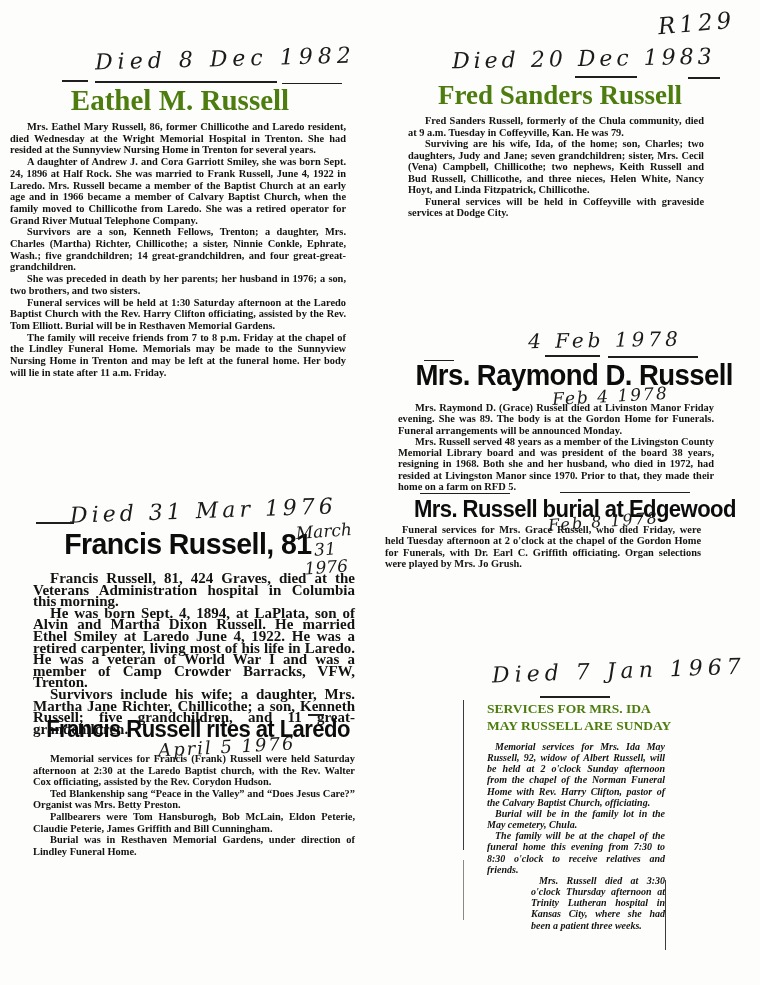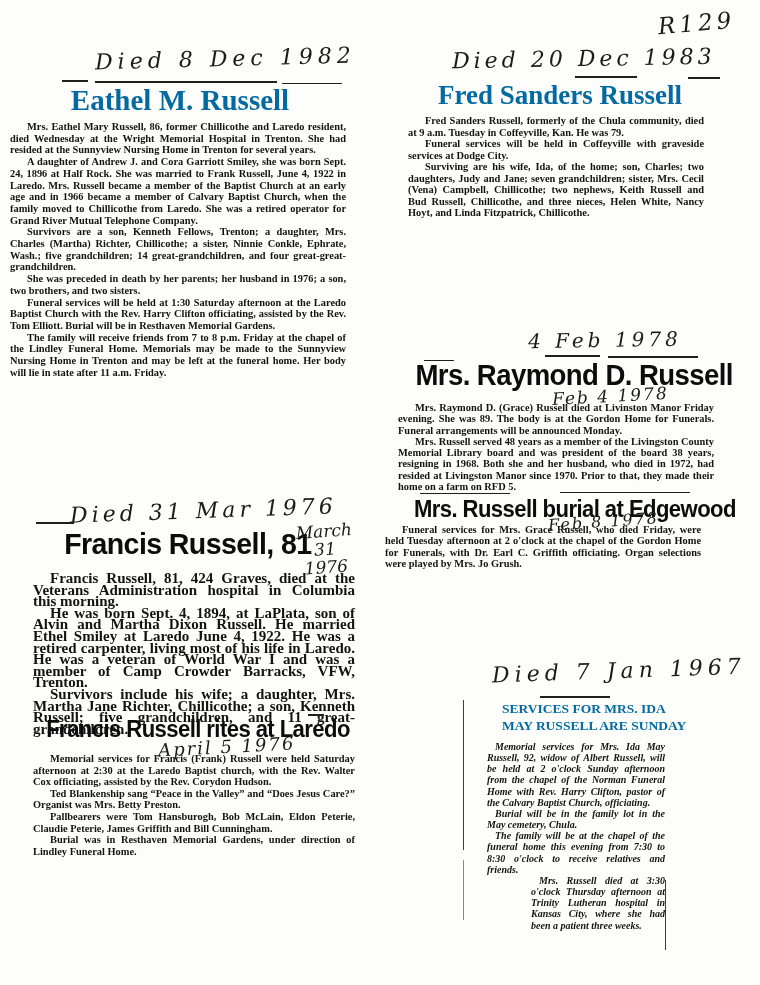--- a/index.html
+++ b/index.html
@@ -21,21 +21,21 @@
   .news {
     font-family: "Liberation Serif", serif;
     font-weight: bold;
     color: #131313;
     text-align: justify;
   }
   .news p { margin: 0; text-indent: 17px; }
   .hl-serif {
     font-family: "Liberation Serif", serif;
     font-weight: bold;
-    color: #0369a1;
+    color: #4d7c0f;
     white-space: nowrap;
   }
   .hl-sans {
     font-family: "Liberation Sans", sans-serif;
     font-weight: bold;
     color: #0c0c0c;
     letter-spacing: -0.6px;
     white-space: nowrap;
   }
   .center { text-align: center; }
@@ -69,22 +69,22 @@
 
 <div class="abs hw" style="left:452px; top:46px; font-size:22px; letter-spacing:4px; transform:rotate(-1deg);">Died 20 Dec 1983</div>
 
 <div class="tear" style="left:575px; top:76px; width:62px;"></div>
 <div class="tear" style="left:688px; top:77px; width:32px;"></div>
 
 <div class="abs hl-serif center" style="left:415px; top:80px; width:290px; font-size:27px;">Fred Sanders Russell</div>
 
 <div class="abs news" style="left:408px; top:115px; width:296px; font-size:10.4px; line-height:11.5px;">
   <p>Fred Sanders Russell, formerly of the Chula community, died at 9 a.m. Tuesday in Coffeyville, Kan. He was 79.</p>
+  <p>Surviving are his wife, Ida, of the home; son, Charles; two daughters, Judy and Jane; seven grandchildren; sister, Mrs. Cecil (Vena) Campbell, Chillicothe; two nephews, Keith Russell and Bud Russell, Chillicothe, and three nieces, Helen White, Nancy Hoyt, and Linda Fitzpatrick, Chillicothe.</p>
   <p>Funeral services will be held in Coffeyville with graveside services at Dodge City.</p>
-  <p>Surviving are his wife, Ida, of the home; son, Charles; two daughters, Judy and Jane; seven grandchildren; sister, Mrs. Cecil (Vena) Campbell, Chillicothe; two nephews, Keith Russell and Bud Russell, Chillicothe, and three nieces, Helen White, Nancy Hoyt, and Linda Fitzpatrick, Chillicothe.</p>
 </div>
 
 <div class="abs hw" style="left:70px; top:498px; font-size:22px; letter-spacing:4px; transform:rotate(-2deg);">Died 31 Mar 1976</div>
 
 <div class="tear" style="left:36px; top:522px; width:38px;"></div>
 
 <div class="abs hl-sans center" style="left:58px; top:527px; width:245px; font-size:30px; transform:scaleX(0.95);">Francis Russell, 81</div>
 
 <div class="abs hw hw-block" style="left:297px; top:522px; width:56px; font-size:17px; transform:rotate(-4deg);">
   <div>March</div>
@@ -138,21 +138,21 @@
 </div>
 
 <div class="abs hw" style="left:492px; top:658px; font-size:22px; letter-spacing:5px; transform:rotate(-2deg);">Died 7 Jan 1967</div>
 
 <div class="tear" style="left:540px; top:696px; width:70px;"></div>
 
 <div class="vrule" style="left:463px; top:700px; height:150px;"></div>
 <div class="vrule" style="left:463px; top:860px; height:60px; opacity:0.6;"></div>
 <div class="vrule" style="left:665px; top:880px; height:70px;"></div>
 
-<div class="abs hl-serif" style="left:487px; top:700px; width:190px; font-size:13.5px; line-height:17px; white-space:normal;margin-left:15px;">
+<div class="abs hl-serif" style="left:487px; top:700px; width:190px; font-size:13.5px; line-height:17px; white-space:normal;">
   <div>SERVICES FOR MRS. IDA</div>
   <div>MAY RUSSELL ARE SUNDAY</div>
 </div>
 
 <div class="abs news" style="left:487px; top:741px; width:178px; font-size:10px; line-height:11.15px;font-style:italic;">
   <p style="text-indent:8px;">Memorial services for Mrs. Ida May Russell, 92, widow of Albert Russell, will be held at 2 o'clock Sunday afternoon from the chapel of the Norman Funeral Home with Rev. Harry Clifton, pastor of the Calvary Baptist Church, officiating.</p>
   <p style="text-indent:8px;">Burial will be in the family lot in the May cemetery, Chula.</p>
   <p style="text-indent:8px;">The family will be at the chapel of the funeral home this evening from 7:30 to 8:30 o'clock to receive relatives and friends.</p>
   <p style="text-indent:8px;margin-left:44px;">Mrs. Russell died at 3:30 o'clock Thursday afternoon at Trinity Lutheran hospital in Kansas City, where she had been a patient three weeks.</p>
 </div>

